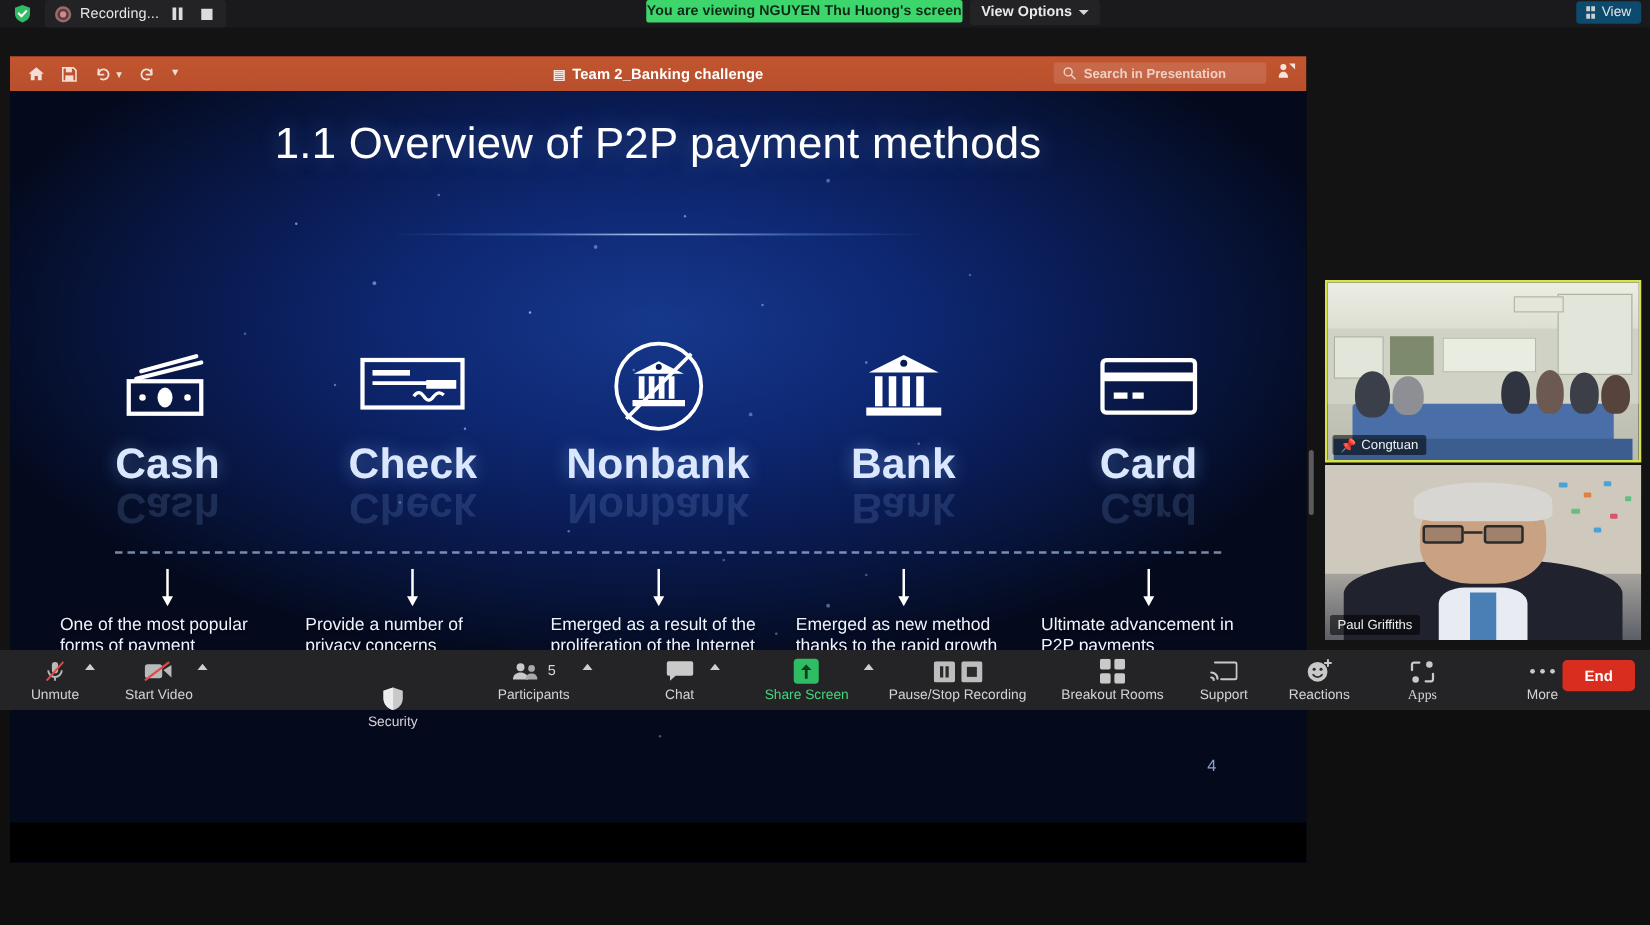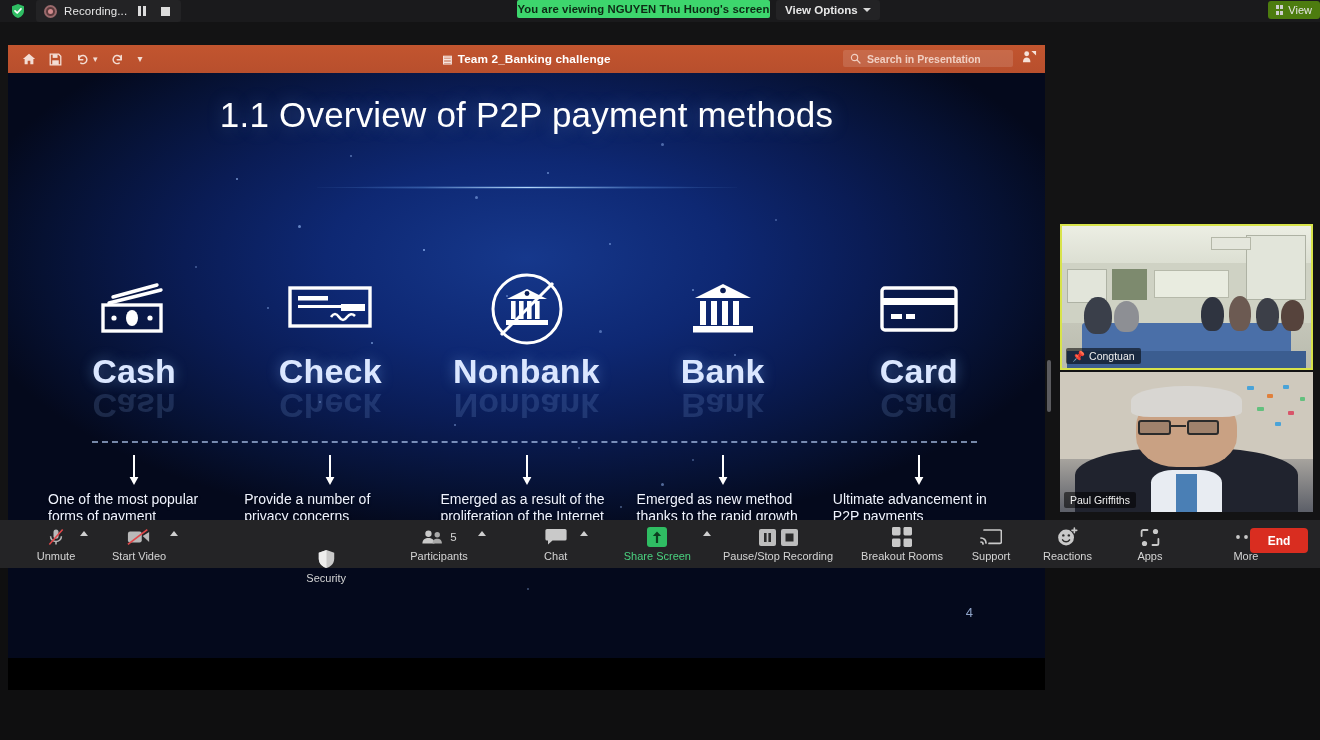--- a/index.html
+++ b/index.html
@@ -44,22 +44,22 @@
   }
   .view-banner span { color:#0d2a15; font-size: 11.3px; font-weight: bold; letter-spacing:.1px;}
   .view-options {
     position: absolute; left: 776px; top: 0px; height: 20px;
     background: #232325; border-radius: 3px;
     display:flex;align-items:center;gap:5px;padding:0 9px;
   }
   .view-options span { color:#e8e8e8; font-size:11.5px; font-weight:bold;}
   .chev { width:0;height:0;border-left:4px solid transparent;border-right:4px solid transparent;border-top:4.5px solid #d8d8d8;}
   .view-right {
-    position:absolute; right: 0; top:1px; height:18px;
-    background:#4d7c0f; border-radius:3px;
+    position:absolute; right: 7px; top:1px; height:18px;
+    background:#0c4a6e; border-radius:3px;
     display:flex;align-items:center;gap:5px;padding:4px 8px;
   }
   .view-right span { color:#e6e6e6;font-size:11px;}
   .grid-ic { display:grid;grid-template-columns:3px 3px;grid-template-rows:4px 4px;gap:1.5px;}
   .grid-ic i{background:#cfcfcf;display:block;}
 
   
   .share-area { position:absolute; left:8px; top:45px; width:1037px; height:645px; background:#000; }
 
   .ppt-toolbar {
@@ -515,21 +515,21 @@
       <div class="glass" style="left:50%;"></div>
       <div style="position:absolute;left:44%;top:38%;width:6%;height:2px;background:#2b2b2b;"></div>
     </div>
     <div class="name-tag">
       <span>Paul Griffiths</span>
     </div>
   </div>
 
   <div class="bottombar">
 
-    <div class="tb-item" style="margin-left:30px;">
+    <div class="tb-item" style="margin-left:18px;">
       <div class="tb-ic">
         <svg width="20" height="20" viewBox="0 0 24 24">
             <rect x="9" y="3" width="6" height="11" rx="3" fill="#b9b9b9"></rect>
             <path d="M5.5 11 a6.5 6.5 0 0 0 13 0" stroke="#b9b9b9" stroke-width="1.8" fill="none"></path>
             <line x1="12" y1="17.5" x2="12" y2="21" stroke="#b9b9b9" stroke-width="1.8"></line>
             <line x1="4" y1="21" x2="20" y2="3" stroke="#e0484a" stroke-width="1.9"></line>
           </svg>
       </div>
       <div class="tb-lbl">Unmute</div>
       <div class="tb-caret"></div>
@@ -639,21 +639,21 @@
             <circle cx="6.6" cy="8.8" r="1.3" fill="#2b2b2b"></circle>
             <circle cx="12.4" cy="8.8" r="1.3" fill="#2b2b2b"></circle>
             <path d="M5.8 13.4 a4.4 4.4 0 0 0 7.4 0" stroke="#2b2b2b" stroke-width="1.5" fill="none" stroke-linecap="round"></path>
             <line x1="18.2" y1="1" x2="18.2" y2="6" stroke="#c9c9c9" stroke-width="1.7" stroke-linecap="round"></line>
             <line x1="15.7" y1="3.5" x2="20.7" y2="3.5" stroke="#c9c9c9" stroke-width="1.7" stroke-linecap="round"></line>
           </svg>
       </div>
       <div class="tb-lbl">Reactions</div>
     </div>
 
-    <div class="tb-item" style="margin-left:26px;">
+    <div class="tb-item" style="margin-left:26px;font-family:Liberation Serif, serif;">
       <div class="tb-ic">
         <svg width="20" height="19" viewBox="0 0 20 19">
             <path d="M7.5 2 H3.2 a1.6 1.6 0 0 0 -1.6 1.6 V8" stroke="#c9c9c9" stroke-width="1.8" fill="none" stroke-linecap="round"></path>
             <path d="M12.5 17 H16.8 a1.6 1.6 0 0 0 1.6 -1.6 V11" stroke="#c9c9c9" stroke-width="1.8" fill="none" stroke-linecap="round"></path>
             <circle cx="15.5" cy="3.5" r="2.6" fill="#c9c9c9"></circle>
             <circle cx="4.5" cy="15.5" r="2.6" fill="#c9c9c9"></circle>
           </svg>
       </div>
       <div class="tb-lbl">Apps</div>
     </div>

